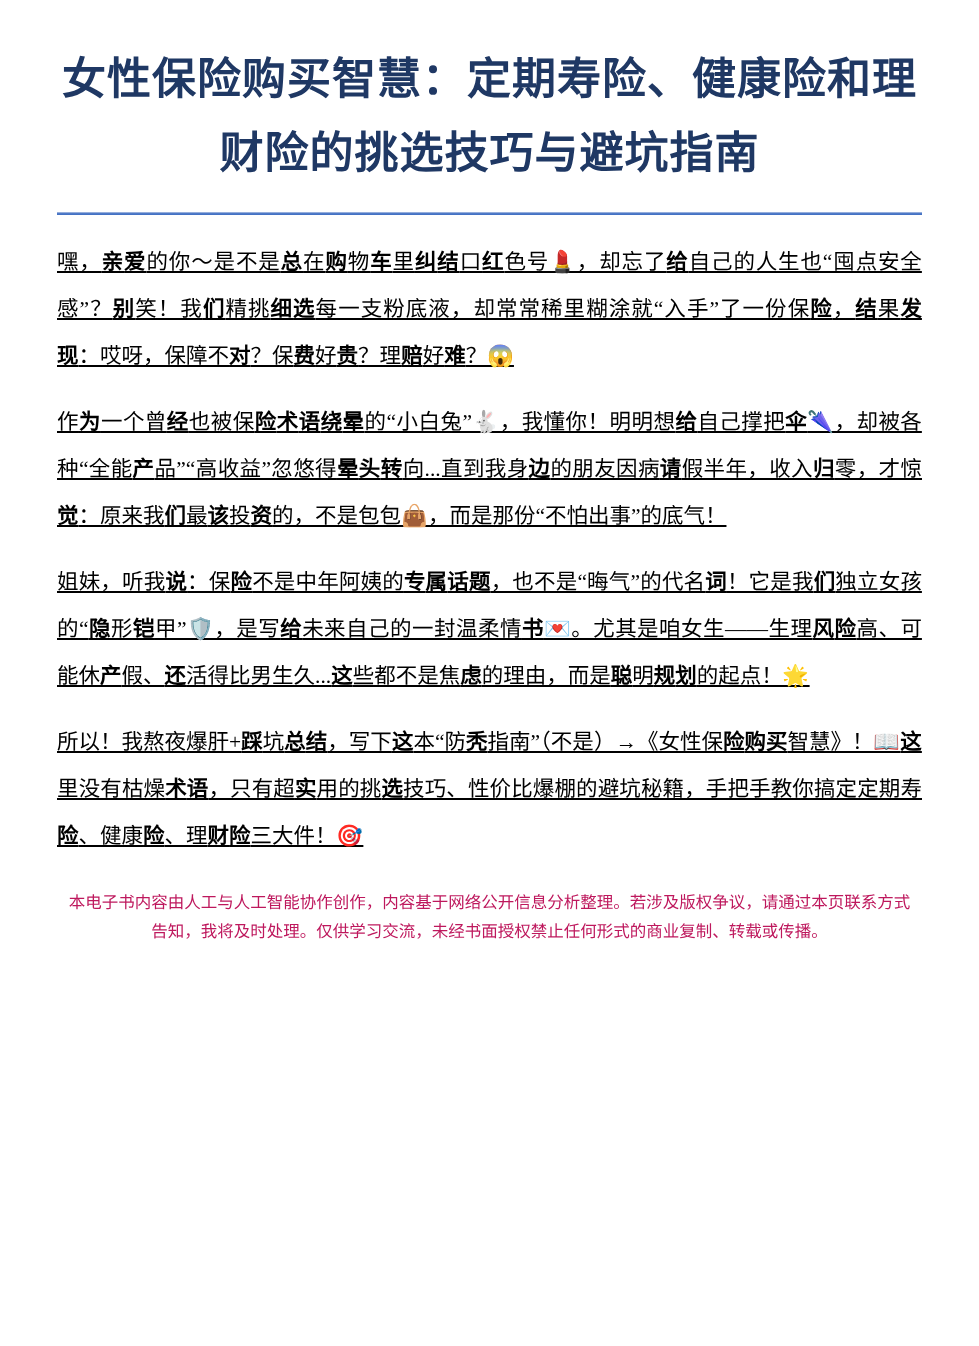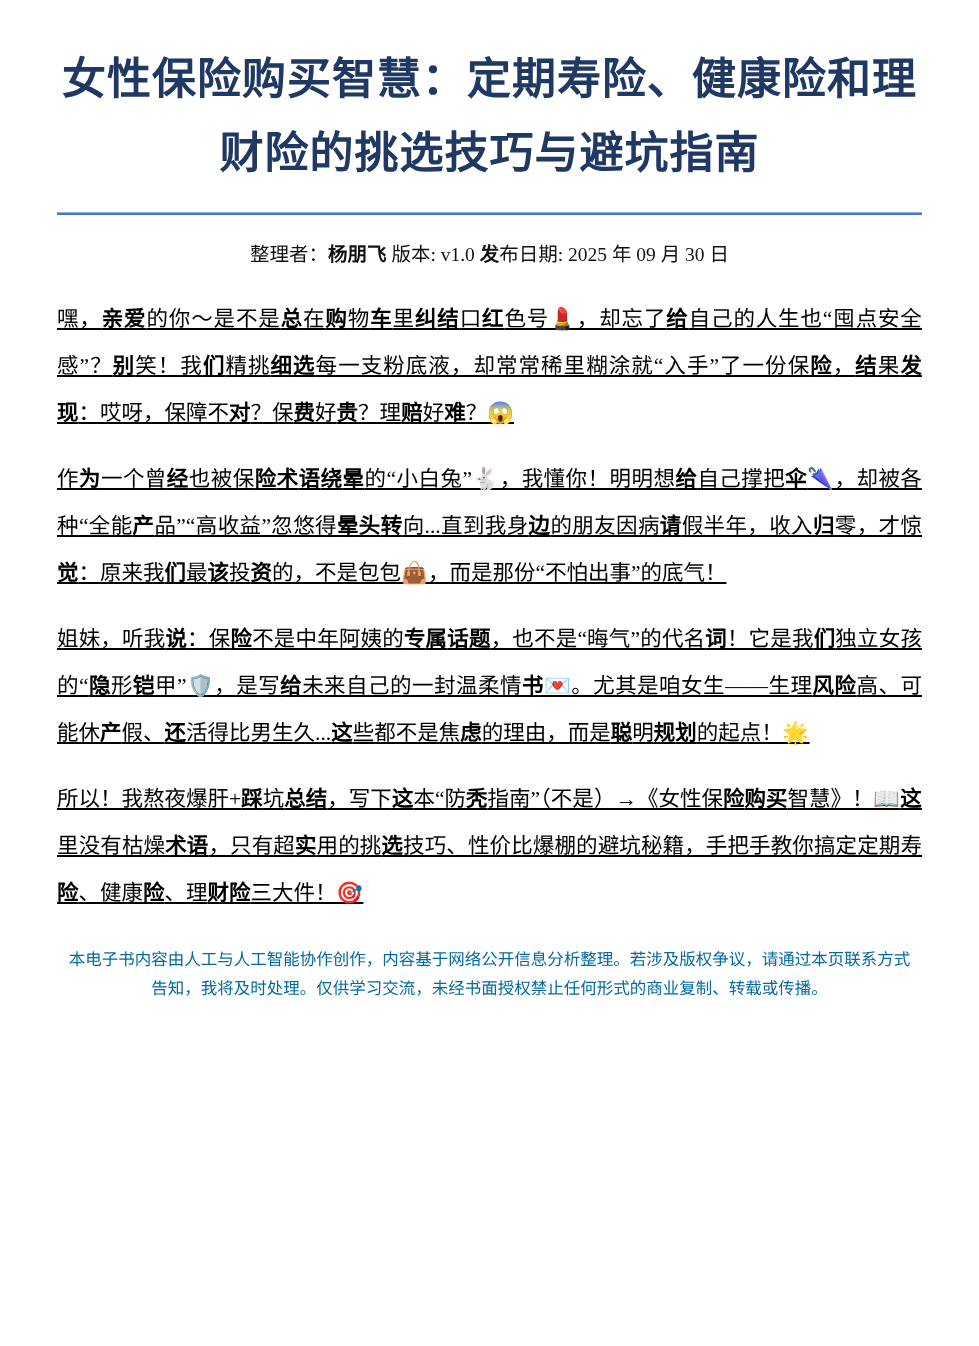--- a/index.html
+++ b/index.html
@@ -55,33 +55,32 @@
   }
   .rt-b {
     font-family: "Liberation Sans", sans-serif;
     font-weight: 700;
   }
   .footer {
     margin: 28px 10px 0 10px;
     font-size: 16.5px;
     line-height: 29px;
     text-align: center;
-    color: #0369a1;
+    color: #be185d;
   }
 </style>
 </head>
 <body>
 
 <div class="page">
 
   <h1 class="title">女性保险购买智慧：定期寿险、健康险和理财险的挑选技巧与避坑指南</h1>
 
   <hr class="rule">
 
-  <p class="meta"><span>整理者：</span><span class="name">杨朋飞</span><span> 版本: v1.0 <span class="rt-b">发</span>布日期: 2025 年 09 月 30 日</span></p>
 
   <p class="body-para">嘿，<span class="rt-b">亲</span><span class="rt-b">爱</span>的你～是不是<span class="rt-b">总</span>在<span class="rt-b">购</span>物<span class="rt-b">车</span>里<span class="rt-b">纠</span><span class="rt-b">结</span>口<span class="rt-b">红</span>色号💄，却忘了<span class="rt-b">给</span>自己的人生也“囤点安全感”？<span class="rt-b">别</span>笑！我<span class="rt-b">们</span>精挑<span class="rt-b">细</span><span class="rt-b">选</span>每一支粉底液，却常常稀里糊涂就“入手”了一份保<span class="rt-b">险</span>，<span class="rt-b">结</span>果<span class="rt-b">发</span><span class="rt-b">现</span>：哎呀，保障不<span class="rt-b">对</span>？保<span class="rt-b">费</span>好<span class="rt-b">贵</span>？理<span class="rt-b">赔</span>好<span class="rt-b">难</span>？😱</p>
 
   <p class="body-para">作<span class="rt-b">为</span>一个曾<span class="rt-b">经</span>也被保<span class="rt-b">险</span><span class="rt-b">术</span><span class="rt-b">语</span><span class="rt-b">绕</span><span class="rt-b">晕</span>的“小白兔”🐇，我懂你！明明想<span class="rt-b">给</span>自己撑把<span class="rt-b">伞</span>🌂，却被各种“全能<span class="rt-b">产</span>品”“高收益”忽悠得<span class="rt-b">晕</span><span class="rt-b">头</span><span class="rt-b">转</span>向...直到我身<span class="rt-b">边</span>的朋友因病<span class="rt-b">请</span>假半年，收入<span class="rt-b">归</span>零，才惊<span class="rt-b">觉</span>：原来我<span class="rt-b">们</span>最<span class="rt-b">该</span>投<span class="rt-b">资</span>的，不是包包👜，而是那份“不怕出事”的底气！</p>
 
   <p class="body-para">姐妹，听我<span class="rt-b">说</span>：保<span class="rt-b">险</span>不是中年阿姨的<span class="rt-b">专</span><span class="rt-b">属</span><span class="rt-b">话</span><span class="rt-b">题</span>，也不是“晦气”的代名<span class="rt-b">词</span>！它是我<span class="rt-b">们</span>独立女孩的“<span class="rt-b">隐</span>形<span class="rt-b">铠</span>甲”🛡️，是写<span class="rt-b">给</span>未来自己的一封温柔情<span class="rt-b">书</span>💌。尤其是咱女生——生理<span class="rt-b">风</span><span class="rt-b">险</span>高、可能休<span class="rt-b">产</span>假、<span class="rt-b">还</span>活得比男生久...<span class="rt-b">这</span>些都不是焦<span class="rt-b">虑</span>的理由，而是<span class="rt-b">聪</span>明<span class="rt-b">规</span><span class="rt-b">划</span>的起点！🌟</p>
 
   <p class="body-para">所以！我熬夜爆肝+<span class="rt-b">踩</span>坑<span class="rt-b">总</span><span class="rt-b">结</span>，写下<span class="rt-b">这</span>本“防<span class="rt-b">秃</span>指南”（不是）→《女性保<span class="rt-b">险</span><span class="rt-b">购</span><span class="rt-b">买</span>智慧》！📖<span class="rt-b">这</span>里没有枯燥<span class="rt-b">术</span><span class="rt-b">语</span>，只有超<span class="rt-b">实</span>用的挑<span class="rt-b">选</span>技巧、性价比爆棚的避坑秘籍，手把手教你搞定定期寿<span class="rt-b">险</span>、健康<span class="rt-b">险</span>、理<span class="rt-b">财</span><span class="rt-b">险</span>三大件！🎯</p>
 
 

